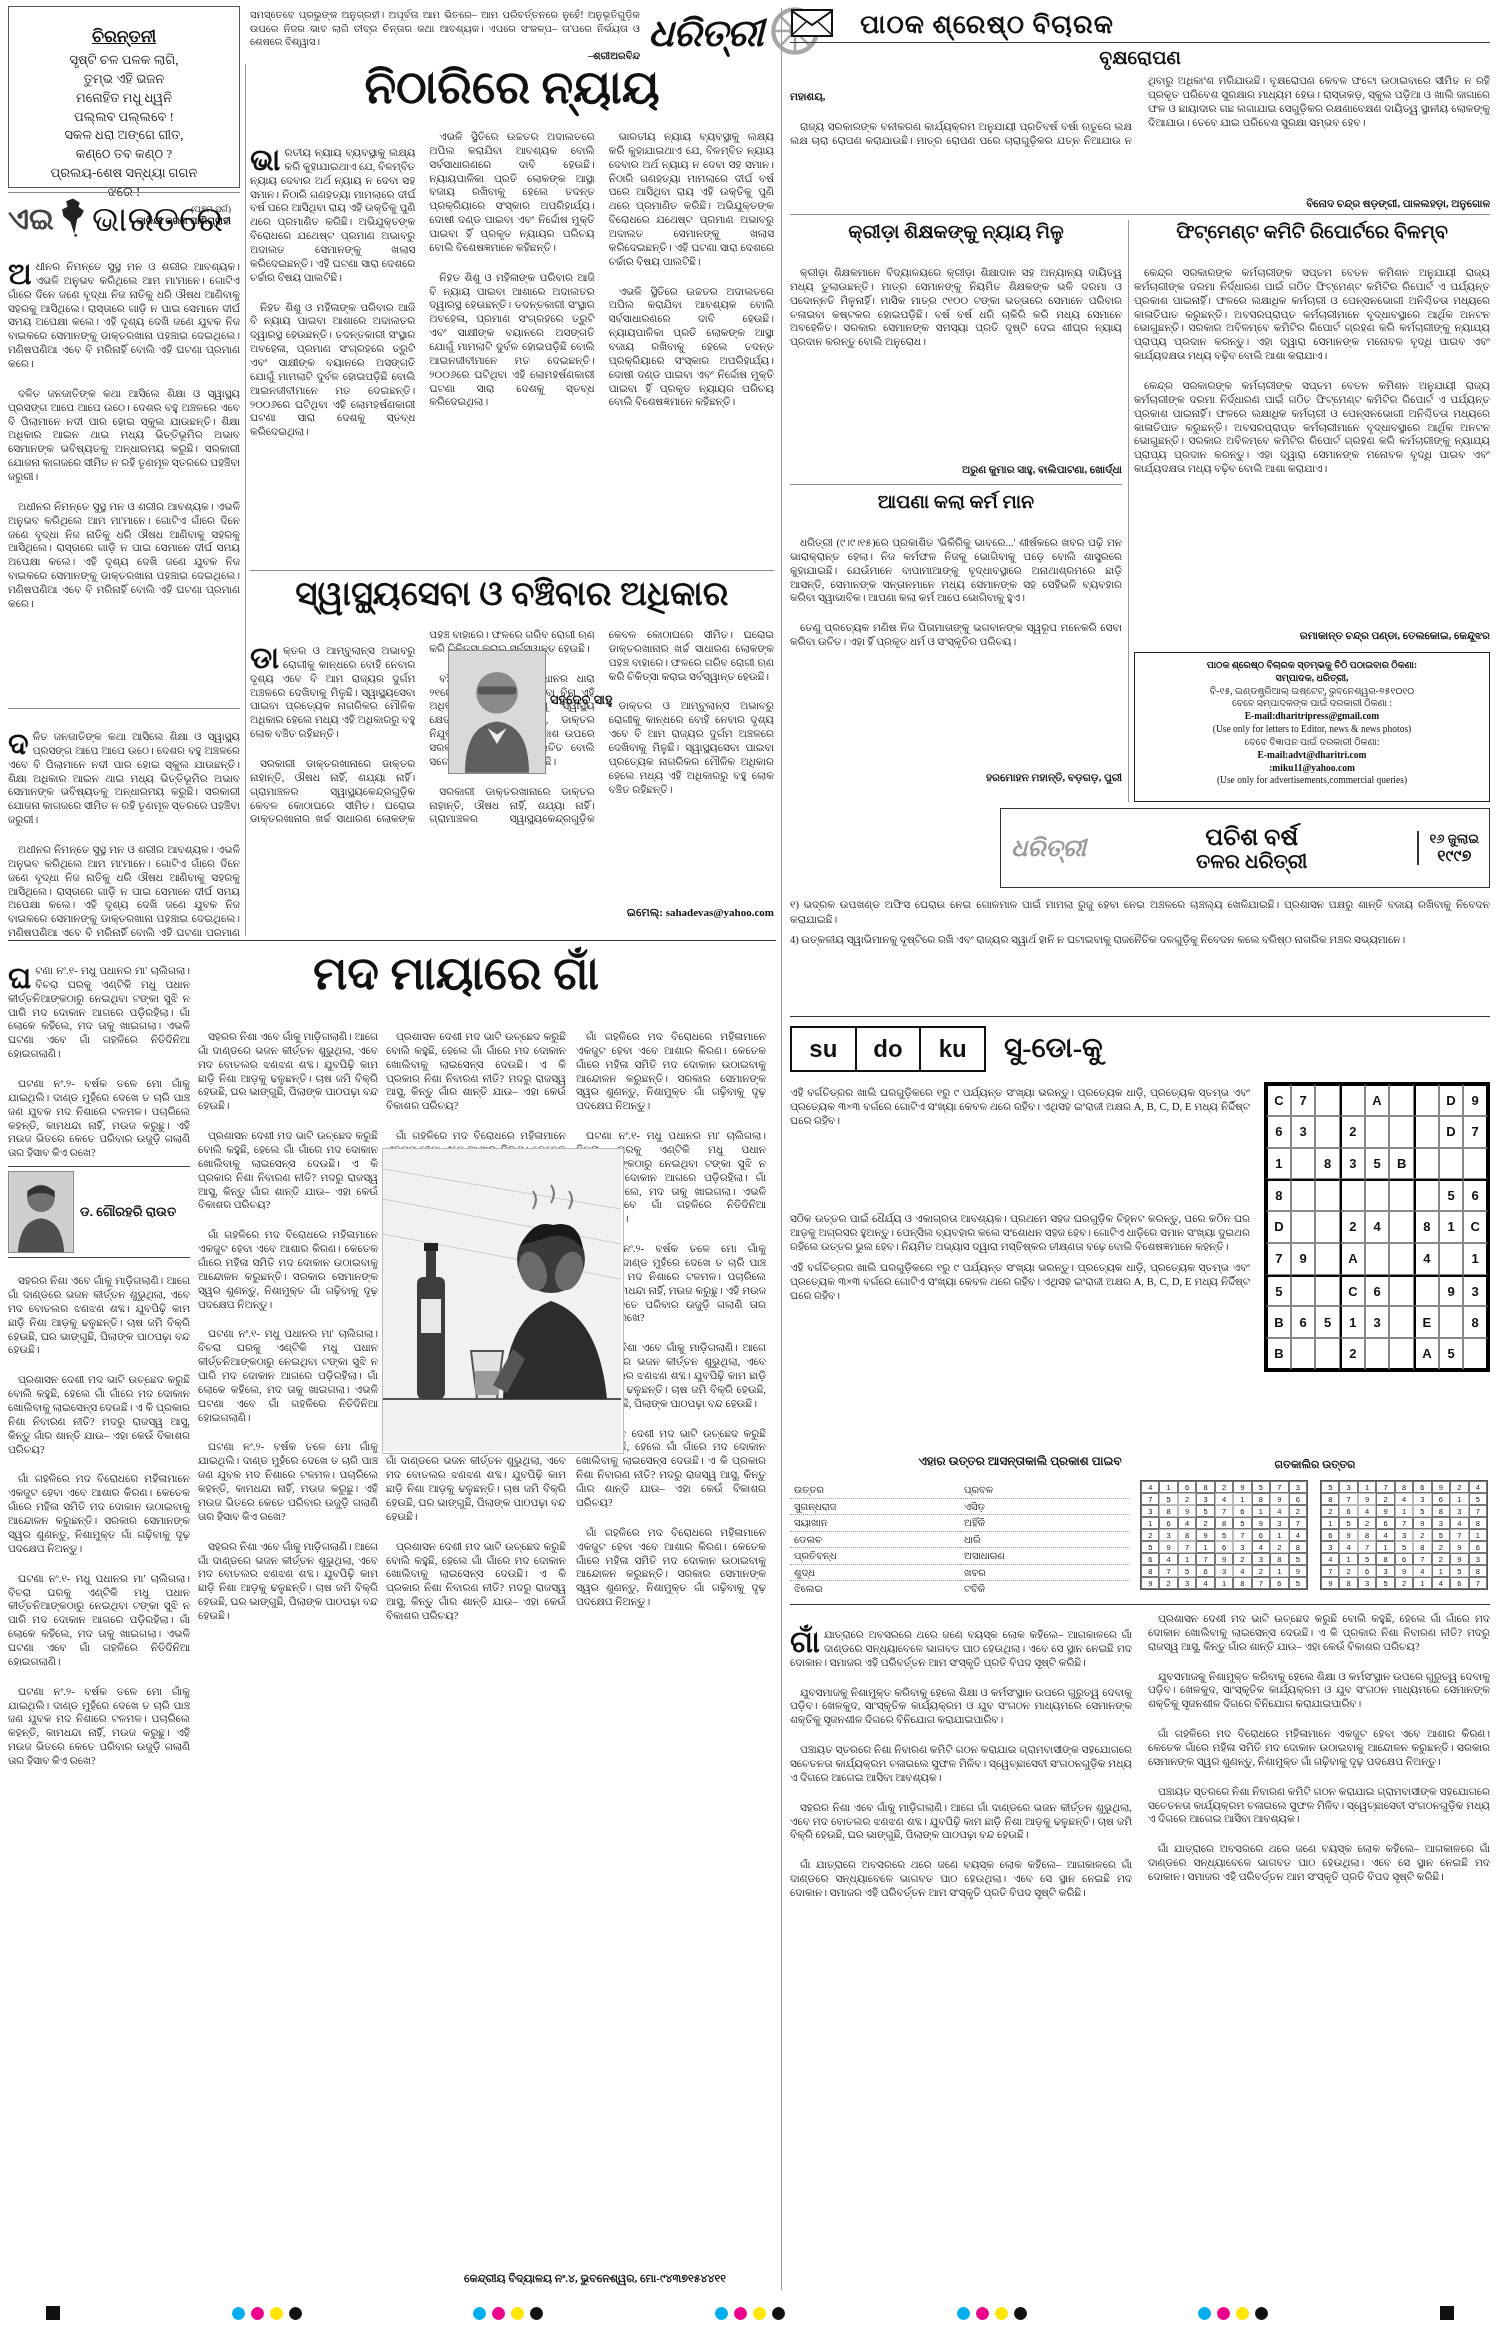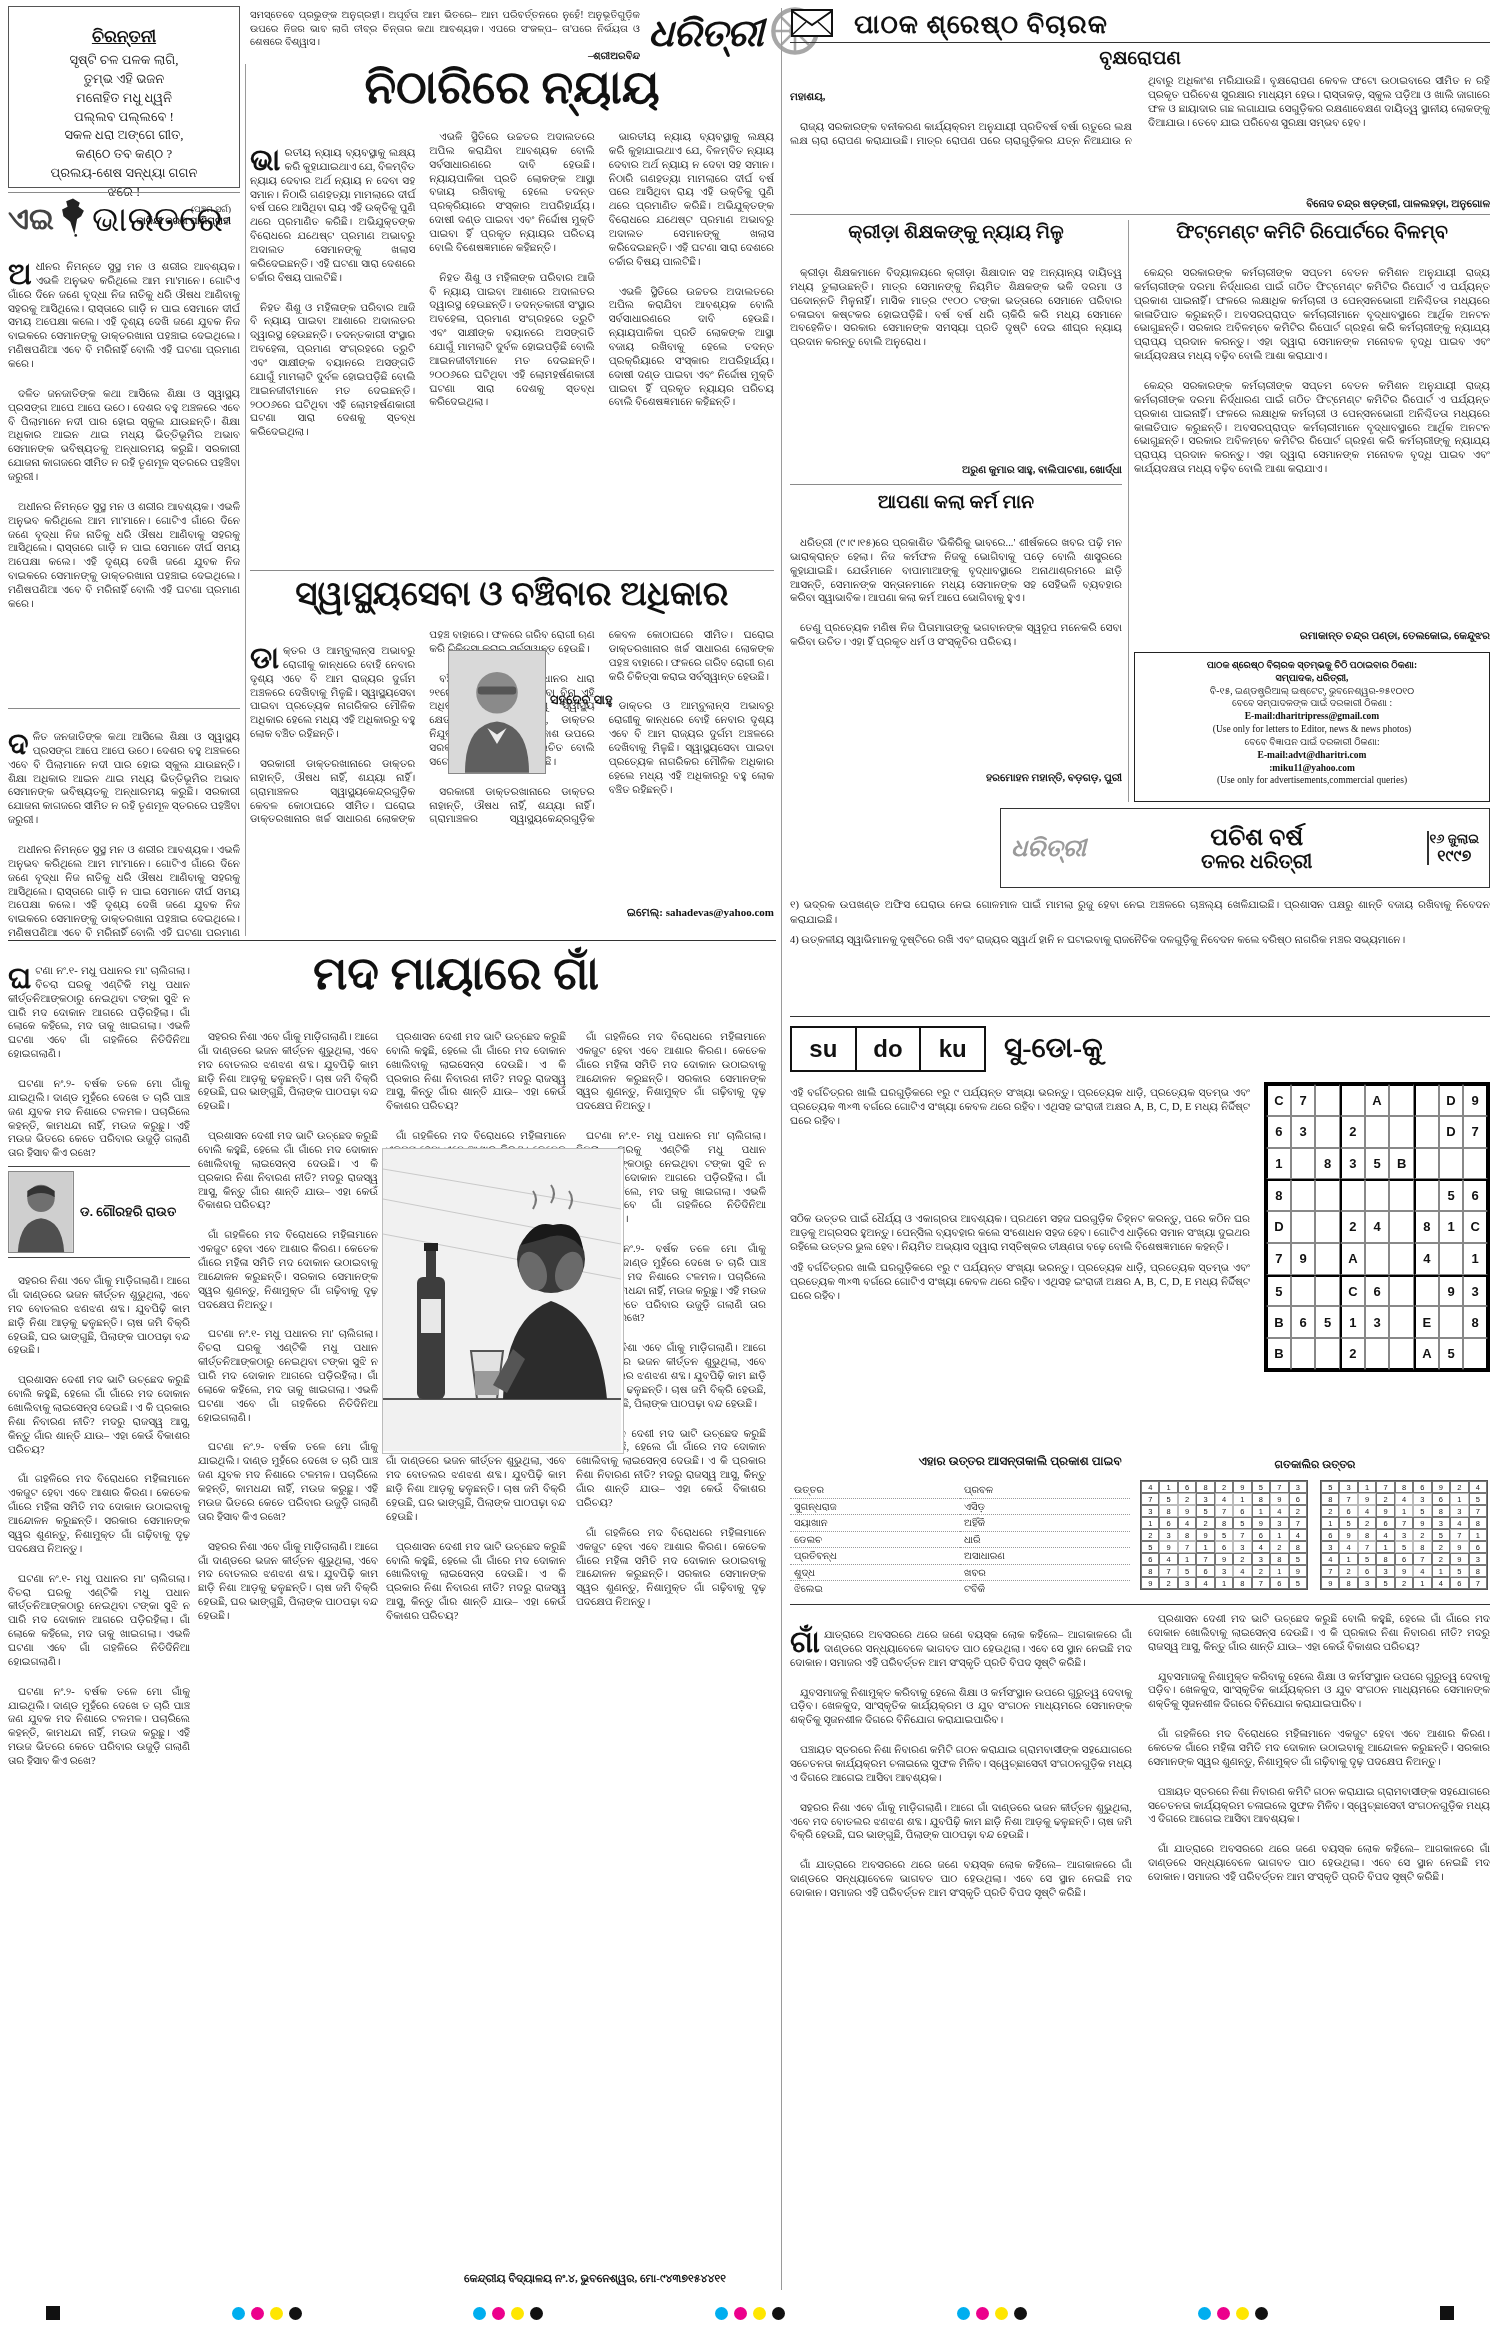--- a/index.html
+++ b/index.html
@@ -45,34 +45,34 @@
   
   .v-head{left:196px;top:950px;width:520px;font-size:46px;font-weight:bold;text-align:center;line-height:1.05}
   .vcol{overflow:hidden}
   .author-plate{display:flex;align-items:center;gap:6px;border-top:1px solid #444;border-bottom:1px solid #444;
                 padding:4px 0;margin:6px 0}
   .a-photo{width:64px;height:80px;flex:none}
   .a-name{font-size:13px;font-weight:bold;line-height:1.2}
   .v-illus{left:382px;top:1148px;width:240px;height:304px;background:#fff;border:1px solid #bbb}
   .v-footer{left:430px;top:2272px;width:330px;font-size:11px;font-weight:bold;text-align:center}
   
-  .rr-header{left:790px;top:8px;width:700px;height:34px;display:flex;align-items:center;gap:20px}
+  .rr-header{left:790px;top:8px;width:700px;height:34px;display:flex;align-items:center;gap:26px}
   .rr-title{font-size:26px;font-weight:bold;letter-spacing:1px}
   .lt-title{font-size:19px;font-weight:bold;text-align:center;line-height:1.1}
   .lt-sig{font-size:10.5px;font-weight:bold;text-align:right}
   .contact-box{left:1134px;top:652px;width:356px;height:150px;border:1px solid #222;box-sizing:border-box;
                padding:6px 8px;font-size:9.5px;line-height:1.35;text-align:center;overflow:hidden}
   .contact-box .em{font-weight:bold}
   .anniv{left:1000px;top:808px;width:490px;height:80px;border:1px solid #333;box-sizing:border-box;
          display:flex;align-items:center;gap:10px;padding:4px 10px}
   .anniv-brand{font-size:24px;font-weight:bold;font-style:italic;color:#9a9a9a}
   .anniv-main{flex:1;text-align:center;font-weight:bold;line-height:1.1}
   .anniv-main .l1{font-size:24px}
   .anniv-main .l2{font-size:20px}
-  .anniv-date{border-left:2px solid #333;padding-left:0;text-align:center;font-weight:bold}
+  .anniv-date{border-left:2px solid #333;padding-left:10px;text-align:center;font-weight:bold}
   .anniv-date .d1{font-size:13px}
   .anniv-date .d2{font-size:16px}
   .bullets{left:790px;top:898px;width:700px;height:114px;font-size:10.5px;line-height:1.4;text-align:justify;overflow:hidden}
   .bullets p{margin:0 0 6px 0}
   
   .sd-logo{left:790px;top:1026px;width:196px;height:46px;border:2px solid #111;display:flex;box-sizing:border-box}
   .sd-logo span{flex:1;display:flex;align-items:center;justify-content:center;
                 font-family:"Liberation Sans",sans-serif;font-size:24px;font-weight:bold;border-left:2px solid #111}
   .sd-logo span:first-child{border-left:none}
   .sd-title{left:1004px;top:1032px;width:180px;font-size:28px;font-weight:bold}

